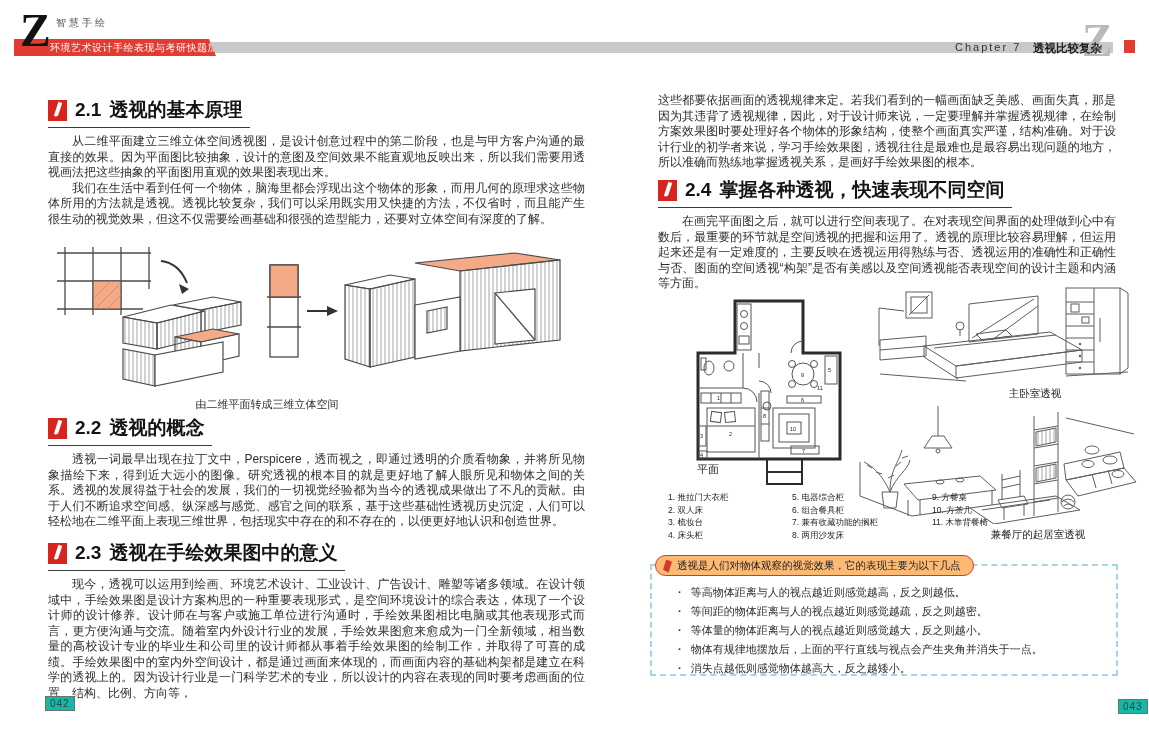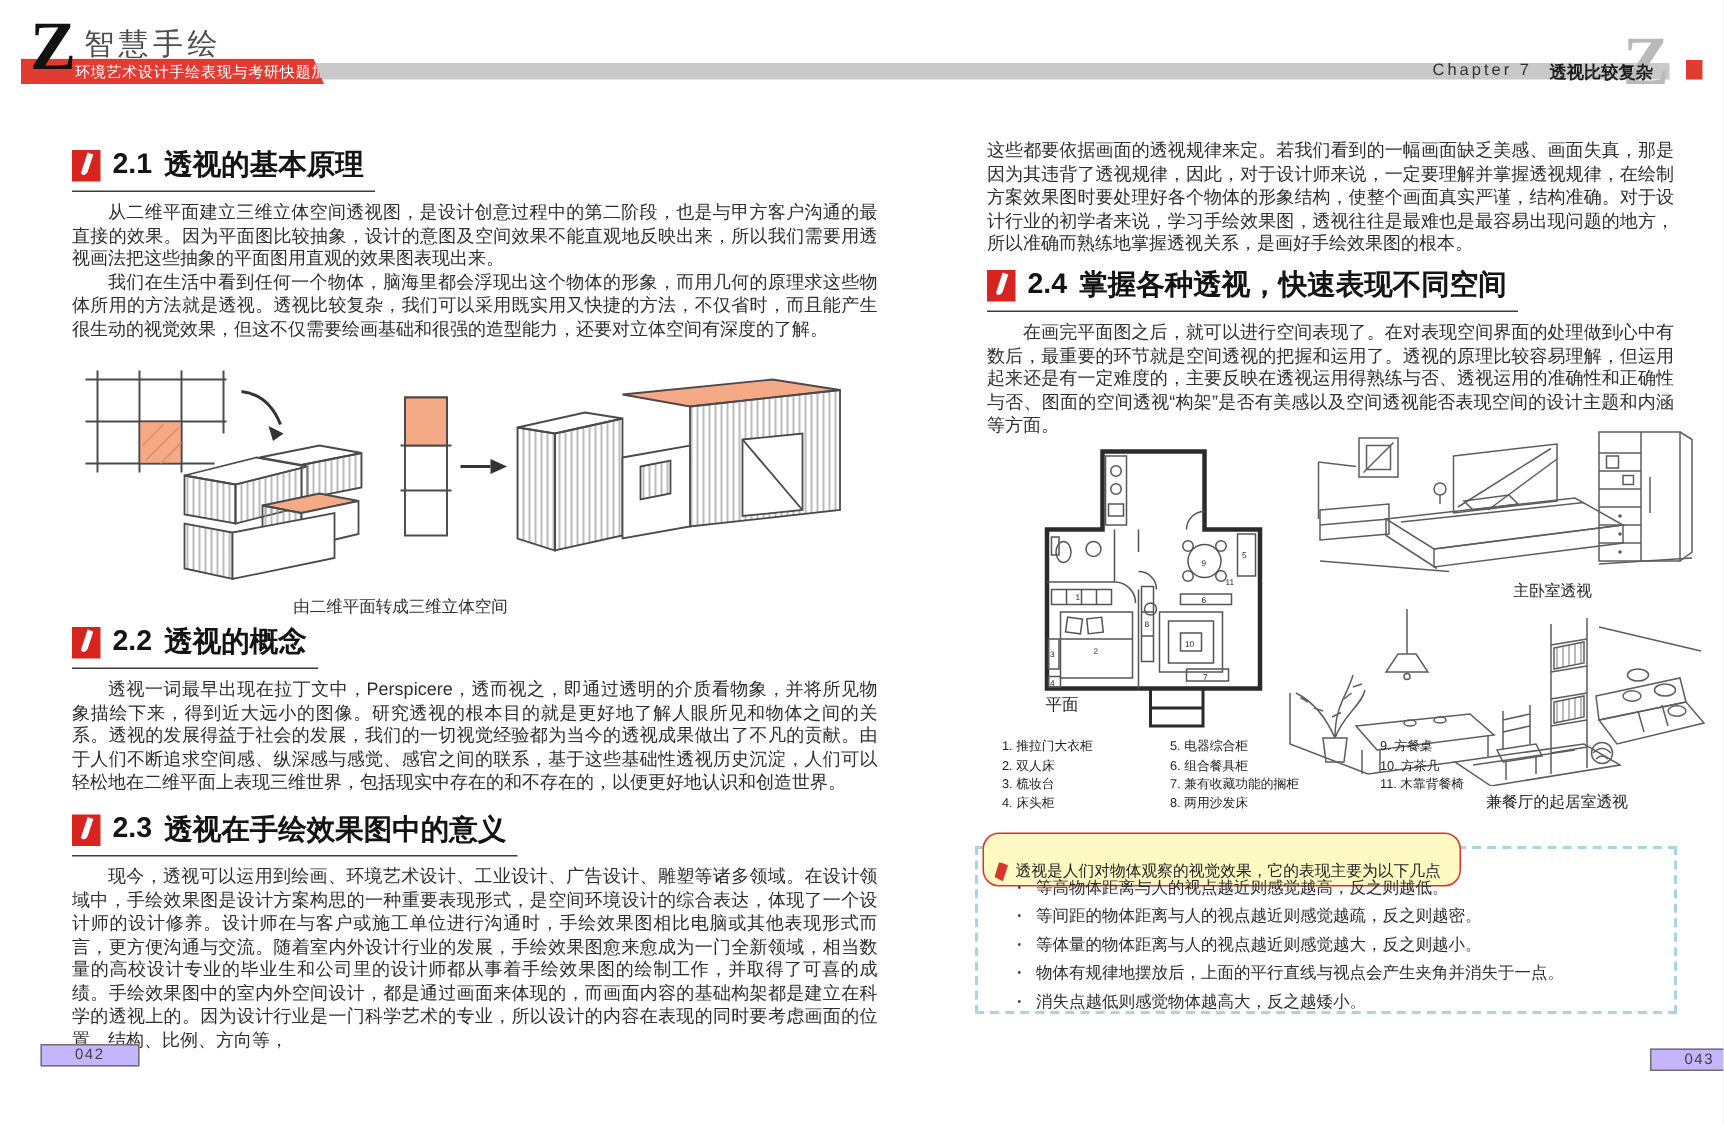--- a/index.html
+++ b/index.html
@@ -6,21 +6,21 @@
   .spread {
     position:relative; width:1149px; height:750px; margin:0 auto;
     background:#ffffff; overflow:hidden;
     font-family:"Liberation Sans","DejaVu Sans",sans-serif;
     color:#2e2e2e;
   }
   
   .hdr-bar { position:absolute; left:204px; top:42px; width:909px; height:11px; background:#c9c9c9; }
   .logo-z { position:absolute; left:20px; top:8px; font-family:"Liberation Serif","DejaVu Serif",serif;
             font-weight:700; font-size:46px; line-height:1; color:#121212; z-index:3; }
-  .brand-title { position:absolute; left:56px; top:16px; font-size:20px; letter-spacing:3px; color:#4d4d4d; z-index:2; }
+  .brand-title { position:absolute; left:56px; top:16px; font-size:10px; letter-spacing:3px; color:#4d4d4d; z-index:2; }
   .red-banner { position:absolute; left:14px; top:39px; width:202px; height:17px; background:#e23c32;
                 clip-path:polygon(0 0,195px 0,202px 100%,0 100%); z-index:2;
                 display:flex; align-items:center; }
   .red-banner span { color:#fff; font-size:10px; letter-spacing:0.5px; padding-left:36px; white-space:nowrap; }
   .chapter-label { position:absolute; left:955px; top:41px; font-size:11px; color:#333; letter-spacing:2px; z-index:2; }
   .chapter-title { position:absolute; left:1033px; top:41px; font-size:11.5px; font-weight:700; color:#1d1d1d; z-index:2; }
   .logo-z-right { position:absolute; left:1082px; top:18px; font-family:"Liberation Serif","DejaVu Serif",serif;
                   font-weight:700; font-size:46px; line-height:1; color:#b9b9b9; z-index:1; }
   .red-square { position:absolute; left:1124px; top:40px; width:11px; height:13px; background:#e23c32; z-index:3; }
 
@@ -33,33 +33,33 @@
   .sec-num, .sec-title { font-size:19px; font-weight:700; color:#141414; white-space:nowrap; }
 
   
   .para { position:absolute; font-size:12px; line-height:15.5px; text-align:justify; color:#2e2e2e; }
   .para p { margin:0; text-indent:2em; }
   .para p.noindent { text-indent:0; }
 
   .fig-caption { position:absolute; font-size:11px; color:#2e2e2e; text-align:center; }
 
   .pagenum { position:absolute; border:1px solid #707070; font-size:10px; color:#3e3e3e;
-             padding:1px 22px; letter-spacing:1px; background:#c4b5fd; }
+             padding:1px 4px; letter-spacing:1px; background:#14b8a6;margin-left:18px; }
 
   
   .legend { position:absolute; left:668px; top:491px; display:flex; gap:26px; }
   .legend ul { list-style:none; margin:0; padding:0; }
   .legend li { font-size:8.5px; line-height:12.5px; color:#1f1f1f; white-space:nowrap; }
-  .legend .c1 { width:86px; } .legend .c2 { width:114px; } .legend .c3 { width:80px; }
+  .legend .c1 { width:86px; } .legend .c2 { width:114px;margin-left:12px; } .legend .c3 { width:80px; }
 
   
   .tipbox { position:absolute; left:650px; top:564px; width:464px; height:108px;
             border:2px dashed #a9d4e5; }
   .tip-pill { position:absolute; left:3px; top:-11px; display:flex; align-items:center; gap:5px;
-              background:#fef9c3; border:1.5px solid #d8352b; border-radius:11px; padding:18px 12px 2px 7px; }
+              background:#fdba74; border:1.5px solid #d8352b; border-radius:11px; padding:3px 12px 2px 7px; }
   .tip-pill .pill-text { font-size:10.5px; color:#222; white-space:nowrap; }
   .brush-mark { width:9px; height:13px; background:#d8352b; flex:none;
                 clip-path:polygon(35% 0,100% 18%,62% 100%,0 78%); }
   .tip-list { position:absolute; left:26px; top:17px; right:16px; margin:0; padding:0; list-style:none; }
   .tip-list li { font-size:11px; line-height:19px; color:#2e2e2e; }
   .tip-list li::before { content:"\00b7"; font-weight:700; margin-right:9px; color:#2e2e2e; }
 
   .sketch { position:absolute; }
   .plan-label { position:absolute; left:697px; top:462px; font-size:11px; color:#222; }
   .bedroom-label { position:absolute; left:970px; top:387px; width:130px; text-align:center; font-size:10.5px; color:#222; }

